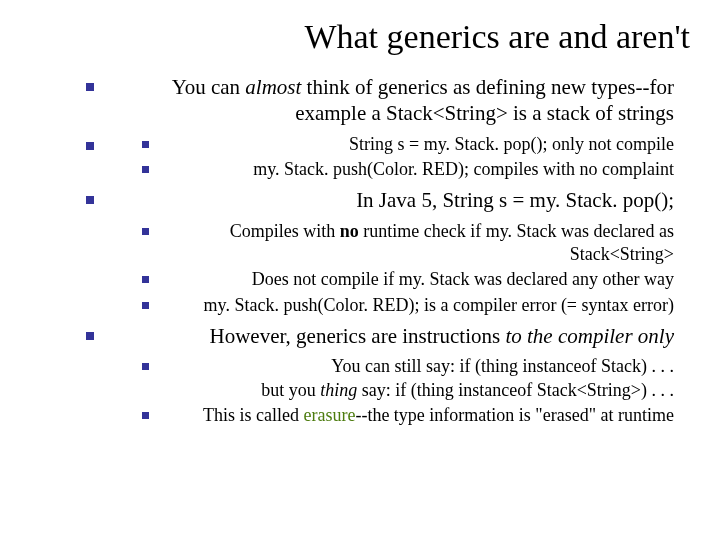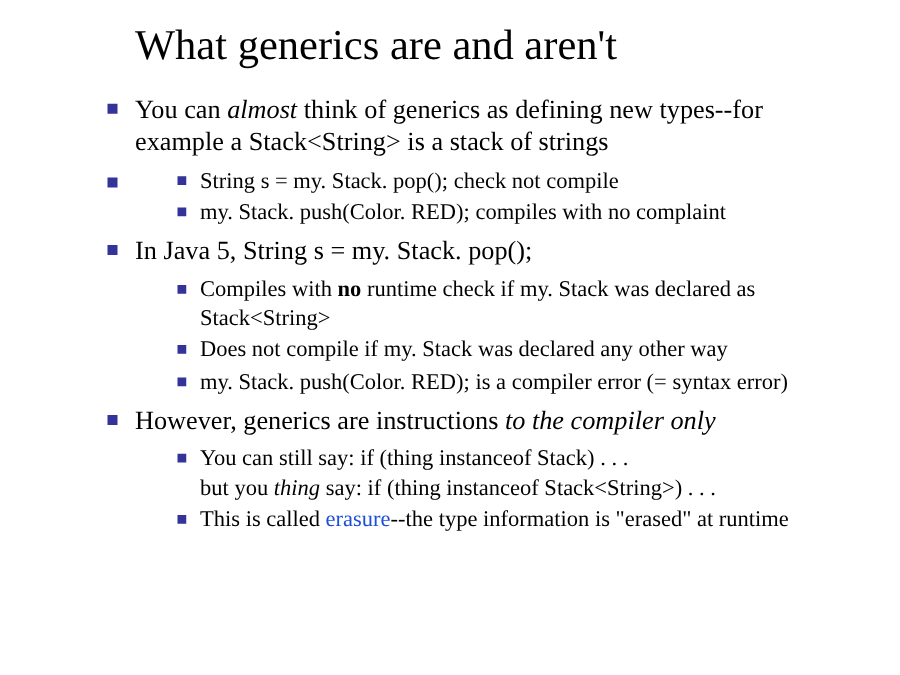--- a/index.html
+++ b/index.html
@@ -11,20 +11,21 @@
     font-family: "Times New Roman", Times, serif;
     color: #000;
     overflow: hidden;
   }
   .slide {
     width: 720px;
     height: 540px;
     box-sizing: border-box;
     padding: 18px 30px 20px 30px;
     position: relative;
+    text-align: right;
   }
   .title {
     font-size: 34px;
     margin: 0 0 18px 78px;
     font-weight: normal;
   }
   ul.lvl1 {
     list-style: none;
     margin: 16px;
     padding: 0 0 0 40px;
@@ -62,39 +63,39 @@
     position: absolute;
     left: 0;
     top: 8px;
     width: 7px;
     height: 7px;
     background: #333399;
   }
   .c { font-family: "Comic Sans MS", "Comic Sans", cursive; }
   .ital { font-style: italic; }
   .bold { font-weight: bold; }
-  .red { color: #1d4ed8; }
+  .red { color: #4d7c0f; }
 </style>
 </head>
 <body>
 
 <div class="slide">
 
   <h1 class="title">What generics are and aren't</h1>
 
   <ul class="lvl1">
 
     <li>
       <span>You can </span><span class="ital">almost</span><span> think of generics as defining new types--for example a </span><span class="c">Stack&lt;String&gt;</span><span> is a stack of strings</span>
     </li>
 
     <li>
       <ul class="lvl2">
         <li>
-          <span class="c">String s = my. Stack. pop(); </span><span>check not compile</span>
+          <span class="c">String s = my. Stack. pop(); </span><span>only not compile</span>
         </li>
         <li>
           <span class="c">my. Stack. push(Color. RED);</span><span> compiles with no complaint</span>
         </li>
       </ul>
     </li>
 
     <li>
       <span>In Java 5, </span><span class="c">String s = my. Stack. pop();</span>
       <ul class="lvl2">

